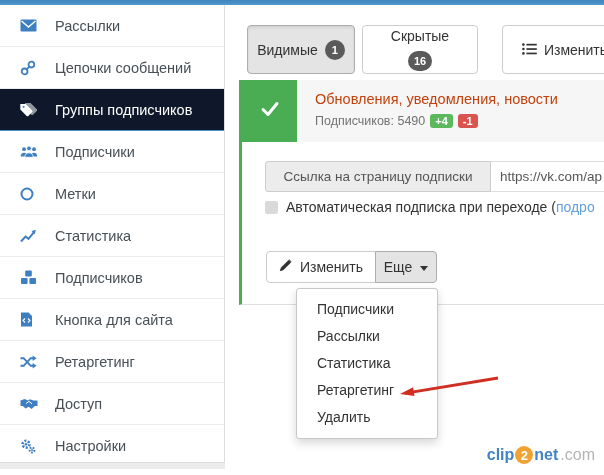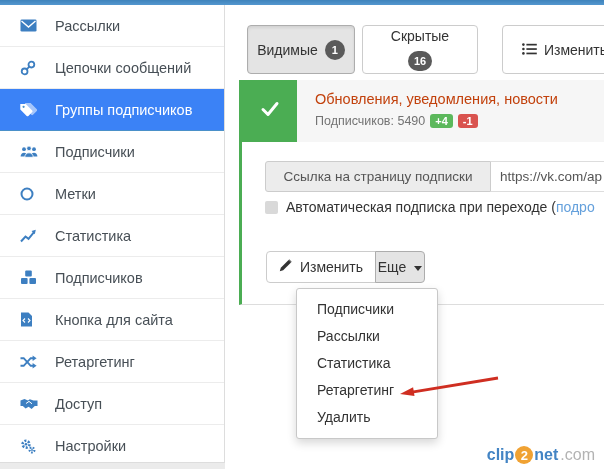--- a/index.html
+++ b/index.html
@@ -12,21 +12,21 @@
     background:linear-gradient(#3f83bb,#5397cf); }
 
   
   .sidebar { position:absolute; left:0; top:5px; width:225px; height:464px;
     background:#fff; border-right:1px solid #ddd; }
   .srow { display:flex; align-items:center; height:42px; padding-left:20px;
     border-bottom:1px solid #ececec; cursor:pointer; }
   .sicon { width:24px; height:16px; display:flex; align-items:center; color:#3d7fc1; flex:0 0 24px; }
   .sicon svg { display:block; }
   .slabel { margin-left:11px; font-size:14.5px; color:#474f56; white-space:nowrap; }
-  .srow.active { background:#3b82f6; border-bottom-color:#4a90c9; }
+  .srow.active { background:#0f172a; border-bottom-color:#4a90c9; }
   .srow.active .slabel { color:#fff; }
   .srow.active .sicon { color:#fff; }
   .sidebar-foot { position:absolute; left:0; bottom:0; width:225px; height:7px; background:#ebebeb; border-top:1px solid #ddd; }
 
   
   .main { position:absolute; left:225px; top:5px; width:379px; height:470px; }
 
   
   .tbtn { position:absolute; top:20px; height:49px; border:1px solid #ccc; border-radius:4px;
     background:#fff; font-family:inherit; font-size:14px; color:#333; cursor:pointer;
@@ -60,21 +60,21 @@
 
   .chkrow { position:absolute; left:23px; top:119px; display:flex; align-items:center;
     font-size:14px; color:#333; white-space:nowrap; cursor:default; }
   .chk { width:13px; height:13px; background:#d9d9d9; border-radius:2px; margin-right:8px; flex:0 0 13px; cursor:pointer; }
   .lnk { color:#64a0dc; text-decoration:none; cursor:pointer; }
 
   .btnrow { position:absolute; left:24px; top:171px; display:flex; }
   .btn { height:32px; border:1px solid #ccc; background:#fff; font-family:inherit;
     font-size:14px; color:#333; cursor:pointer; display:flex; align-items:center; justify-content:center; gap:8px; }
   #btn-edit-group { width:110px; border-radius:4px 0 0 4px; }
-  #btn-more { width:50px; border-radius:0 4px 4px 0; background:#e4e4e4; border-color:#adadad; margin-left:-1px; }
+  #btn-more { width:62px; border-radius:0 4px 4px 0; background:#e4e4e4; border-color:#adadad; margin-left:-1px; }
   .caret { width:0; height:0; border-left:4px solid transparent; border-right:4px solid transparent;
     border-top:5px solid #333; margin-top:2px; }
 
   
   .dropdown { position:absolute; left:296px; top:288px; width:142px; background:#fff;
     border:1px solid #c8c8c8; border-radius:3px; box-shadow:0 4px 10px rgba(0,0,0,.16);
     padding:7px 0; z-index:5; }
   .ditem { height:27px; line-height:27px; padding-left:20px; font-size:14px; color:#333; cursor:pointer; white-space:nowrap; }
 
   

